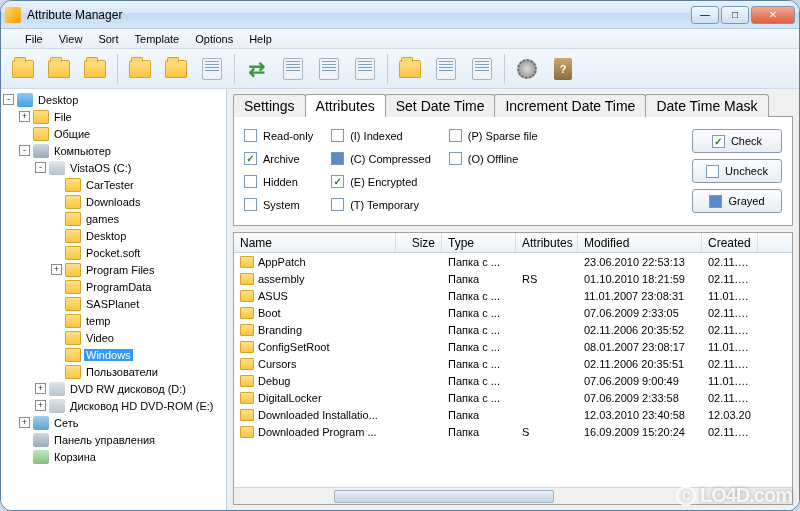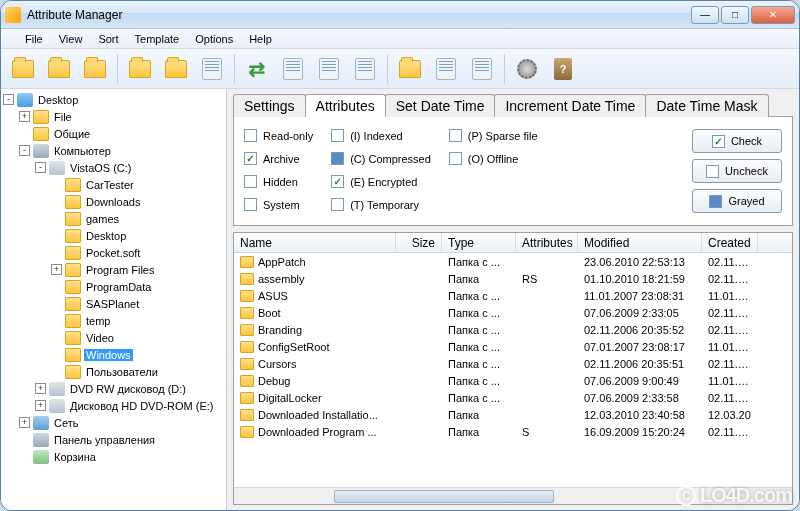--- a/index.html
+++ b/index.html
@@ -515,21 +515,21 @@
               <div class="cell c-cre">02.11.200</div>
             </div>
             <div class="row">
               <div class="cell c-name">
                 <span class="folder-sm"></span>
                 <span>ConfigSetRoot</span>
               </div>
               <div class="cell c-size"></div>
               <div class="cell c-type">Папка с ...</div>
               <div class="cell c-attr"></div>
-              <div class="cell c-mod">07.01.2007 23:08:17</div>
+              <div class="cell c-mod">08.01.2007 23:08:17</div>
               <div class="cell c-cre">11.01.200</div>
             </div>
             <div class="row">
               <div class="cell c-name">
                 <span class="folder-sm"></span>
                 <span>Cursors</span>
               </div>
               <div class="cell c-size"></div>
               <div class="cell c-type">Папка с ...</div>
               <div class="cell c-attr"></div>

